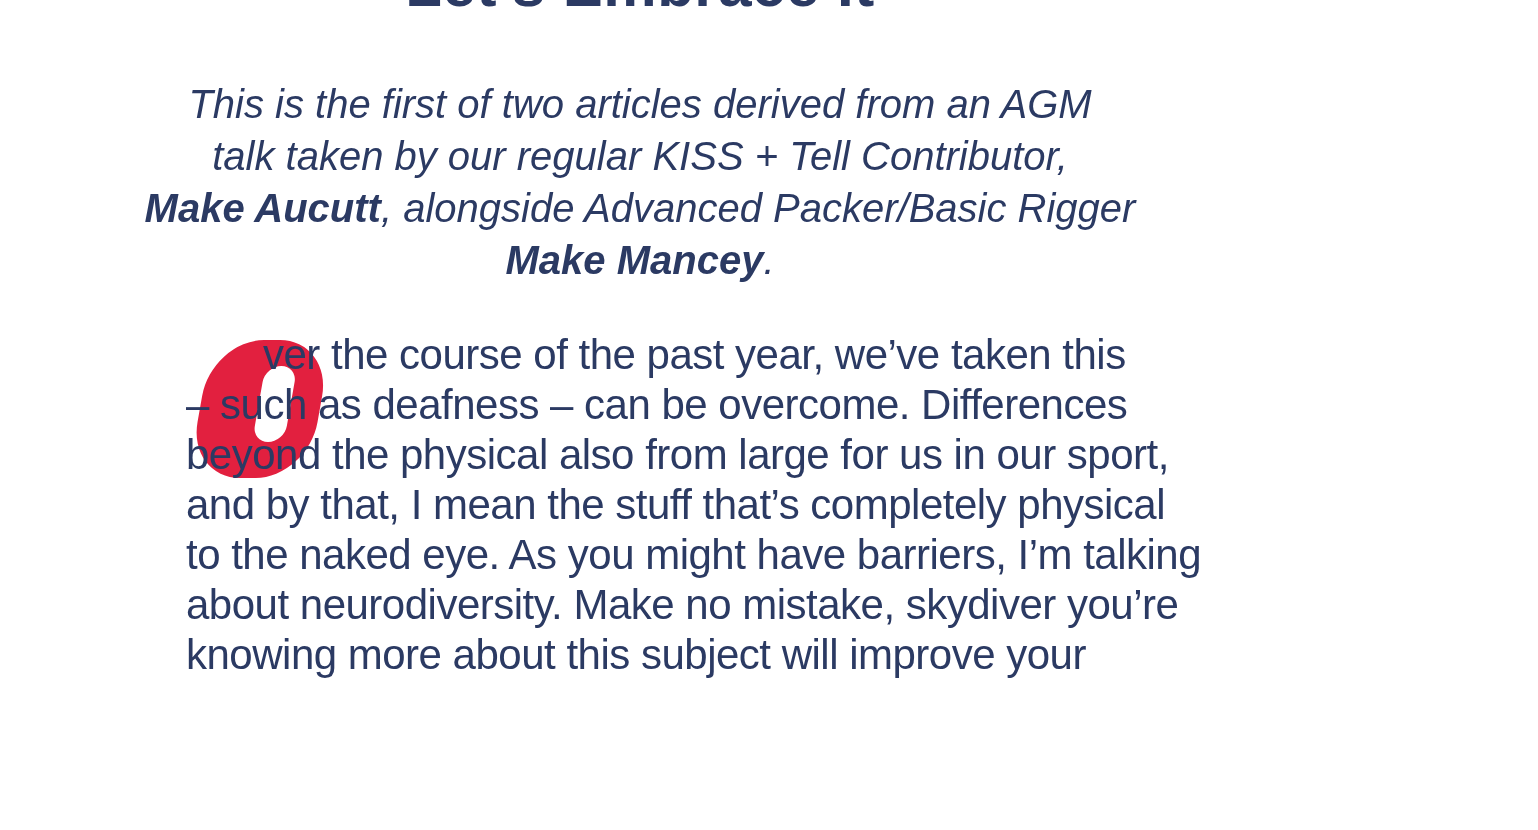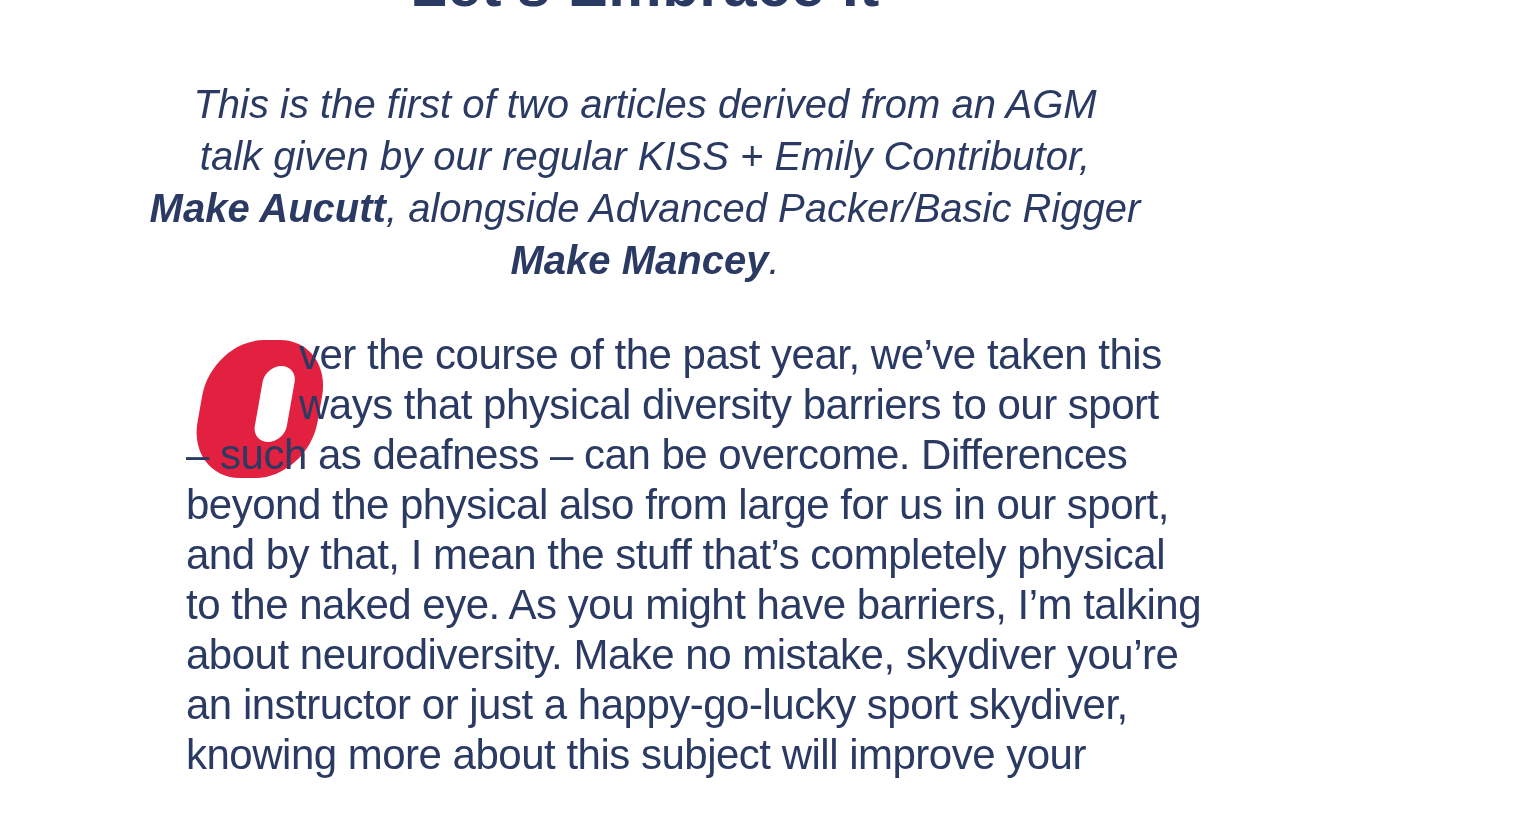--- a/index.html
+++ b/index.html
@@ -8,21 +8,20 @@
     background: #ffffff;
   }
   .page {
     position: relative;
     width: 1280px;
     height: 830px;
     overflow: hidden;
     background: var(--background, #ffffff);
     font-family: "Liberation Sans", sans-serif;
     color: var(--text, #2B3A63);
-    padding-left: 10px;
   }
   
   .title {
     position: absolute;
     top: -44px;
     left: 0;
     width: 100%;
     margin: 0;
     text-align: center;
     font-size: 60px;
@@ -60,56 +59,54 @@
   .body-text {
     position: absolute;
     top: 330px;
     left: 186px;
     font-size: 42px;
     line-height: 50px;
     letter-spacing: -0.5px;
     color: var(--text, #2B3A63);
   }
   .body-line { white-space: nowrap; }
-  .body-line.indent { margin-left: 113px; }
+  .body-line.indent { margin-left: 77px; }
 </style>
 </head>
 <body>
 
 <div class="page">
 
   <h1 class="title">Let’s Embrace It</h1>
 
   <div class="intro">
     <div class="intro-line">
       <span>This is the first of two articles derived from an AGM</span>
     </div>
     <div class="intro-line">
-      <span>talk given by our regular KISS + Emily Contributor,</span>
+      <span>talk taken by our regular KISS + Tell Contributor,</span>
     </div>
     <div class="intro-line">
       <strong>Make Aucutt</strong><span>, alongside Advanced Packer/Basic Rigger</span>
     </div>
     <div class="intro-line">
       <strong>Make Mancey</strong><span>.</span>
     </div>
   </div>
 
   <div class="dropcap" role="img" aria-label="O">
     <svg width="150" height="140" viewBox="0 0 150 140" aria-hidden="true">
       <rect class="dropcap-outer" x="0" y="0" width="120" height="138" rx="52" ry="56" transform="translate(26,0) skewX(-10)"></rect>
       <rect class="dropcap-hole" x="58" y="26" width="32" height="76" rx="16" ry="16" transform="translate(26,0) skewX(-10)"></rect>
     </svg>
   </div>
 
   <div class="body-text">
     <div class="body-line indent">ver the course of the past year, we’ve taken this</div>
-    <div class="body-line indent">ways that physical diversity barriers to our sport</div>
     <div class="body-line">– such as deafness – can be overcome. Differences</div>
     <div class="body-line">beyond the physical also from large for us in our sport,</div>
     <div class="body-line">and by that, I mean the stuff that’s completely physical</div>
     <div class="body-line">to the naked eye. As you might have barriers, I’m talking</div>
     <div class="body-line">about neurodiversity. Make no mistake, skydiver you’re</div>
-    <div class="body-line">an instructor or just a happy-go-lucky sport skydiver,</div>
     <div class="body-line">knowing more about this subject will improve your</div>
   </div>
 
 </div>
 
 </body></html>

